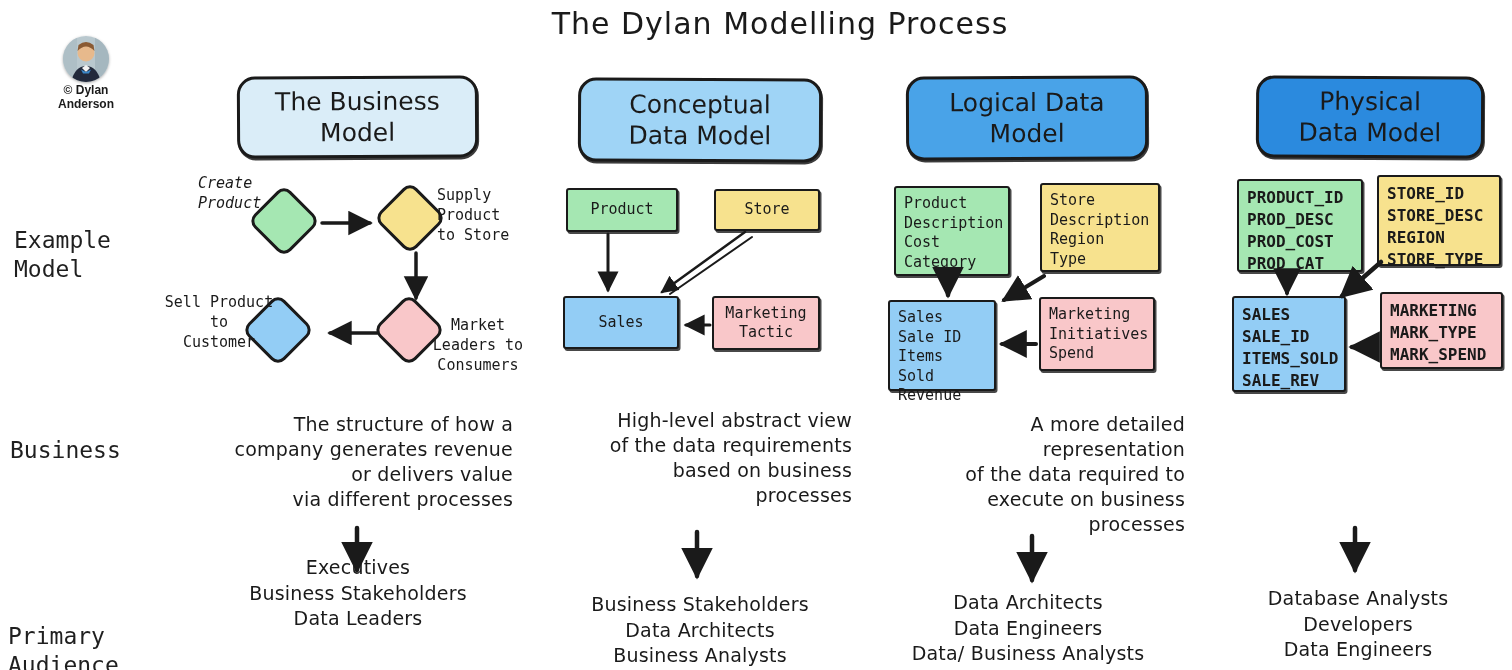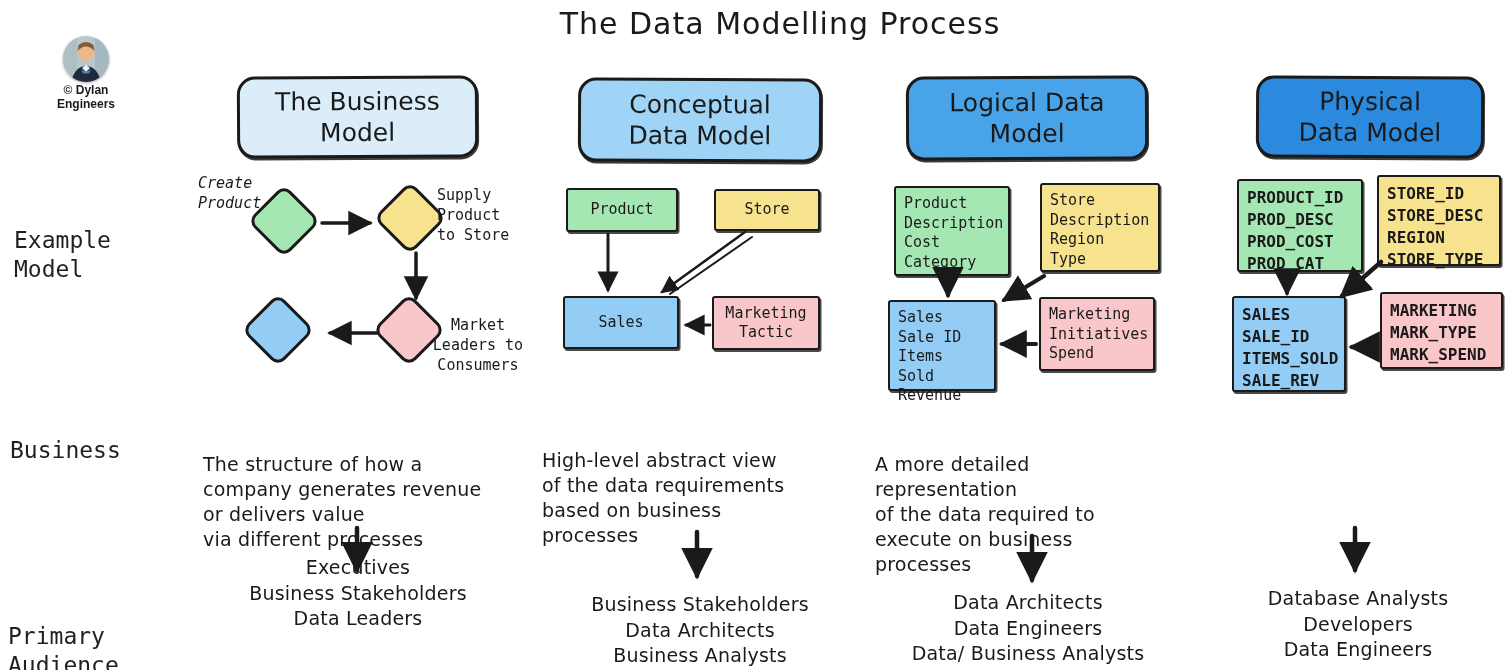--- a/index.html
+++ b/index.html
@@ -37,57 +37,57 @@
   .flowlbl { position:absolute; font-family:"DejaVu Sans Mono", monospace; font-size:15px;
              line-height:1.32; white-space:pre-line; }
 
   .ebox { position:absolute; border:2.5px solid #1a1a1a; border-radius:3px;
           font-family:"DejaVu Sans Mono", monospace; font-size:15px; line-height:1.3;
           white-space:pre-line; box-shadow:1.5px 2px 0 0 rgba(26,26,26,.8); }
   .ebox.center { display:flex; align-items:center; justify-content:center; text-align:center; }
   .ebox.list { padding:6px 8px; }
   .ebox.bold { font-weight:bold; font-size:16px; line-height:1.38; }
 
-  .purpose { position:absolute; width:310px; text-align:left; font-size:19px; line-height:1.32;
-             white-space:pre-line; letter-spacing:0.2px;margin-top:40px; }
+  .purpose { position:absolute; width:310px; text-align:right; font-size:19px; line-height:1.32;
+             white-space:pre-line; letter-spacing:0.2px; }
   .p-1 { left:203px; top:412px; }
   .p-2 { left:542px; top:408px; }
   .p-3 { left:875px; top:412px; }
   .p-4 { left:1203px; top:408px; }
 
   .audience { position:absolute; width:320px; text-align:center; font-size:19px; line-height:1.35;
               white-space:pre-line; letter-spacing:0.2px; }
   .a-1 { left:198px; top:555px; }
   .a-2 { left:540px; top:592px; }
   .a-3 { left:868px; top:590px; }
   .a-4 { left:1198px; top:586px; }
 
   .arrows { position:absolute; left:0; top:0; width:1512px; height:670px; pointer-events:none; }
 </style>
 </head>
 <body>
 
 <div class="canvas">
 
-  <div class="title hand">The Data Modelling Process</div>
+  <div class="title hand">The Dylan Modelling Process</div>
 
   <div class="credit-avatar">
     <svg width="46" height="46" viewBox="0 0 46 46">
       <rect width="46" height="46" fill="#b9c8ce"></rect>
       <rect x="0" y="0" width="14" height="46" fill="#aebfc6"></rect>
       <rect x="32" y="0" width="14" height="46" fill="#a5b7bf"></rect>
       <circle cx="23" cy="17" r="8.5" fill="#e7b98c"></circle>
       <path d="M14.5 15 q8.5 -9 17 0 l-1 -6 q-7.5 -6 -15 0 z" fill="#8a5a33"></path>
       <path d="M8 46 q4 -16 15 -16 q11 0 15 16 z" fill="#22293b"></path>
       <path d="M19 32 l4 4 l4 -4 l-4 -3 z" fill="#f2f2f2"></path>
       <path d="M18 33.5 l5 2.5 l5 -2.5 l-2 4 h-6 z" fill="#3b87c8"></path>
     </svg>
   </div>
   <div class="credit-text pre">© Dylan
-Engineers</div>
+Anderson</div>
 
   <div class="rowlabel rl-example">Example
 Model</div>
   <div class="rowlabel rl-purpose">Business</div>
   <div class="rowlabel rl-audience">Primary
 Audience</div>
 
   <div class="hdr hdr-1 hand" style="background-color: rgb(218, 237, 248);">The Business
 Model</div>
   <div class="hdr hdr-2 hand" style="background-color: rgb(159, 212, 246);">Conceptual
@@ -103,20 +103,23 @@
   <div class="diamond" style="left: 252px; top: 304px; background-color: rgb(147, 205, 245);"></div>
 
   <div class="flowlbl" style="left:198px; top:174px;font-style:italic;">Create
 Product</div>
   <div class="flowlbl" style="left:437px; top:186px;">Supply
 Product
 to Store</div>
   <div class="flowlbl" style="left:421px; top:316px; width:114px; text-align:center;">Market
 Leaders to
 Consumers</div>
+  <div class="flowlbl" style="left:158px; top:293px; width:122px; text-align:center;">Sell Product
+to
+Customer</div>
 
   <div class="ebox center" style="left: 566px; top: 188px; width: 112px; height: 44px; background-color: rgb(165, 231, 178);">Product</div>
   <div class="ebox center" style="left: 714px; top: 189px; width: 106px; height: 42px; background-color: rgb(247, 226, 142);">Store</div>
   <div class="ebox center" style="left: 563px; top: 296px; width: 116px; height: 53px; background-color: rgb(147, 205, 245);">Sales</div>
   <div class="ebox center" style="left: 712px; top: 296px; width: 108px; height: 54px; background-color: rgb(249, 199, 201);">Marketing
 Tactic</div>
 
   <div class="ebox list" style="left: 894px; top: 186px; width: 116px; height: 90px; background-color: rgb(165, 231, 178);">Product
 Description
 Cost

